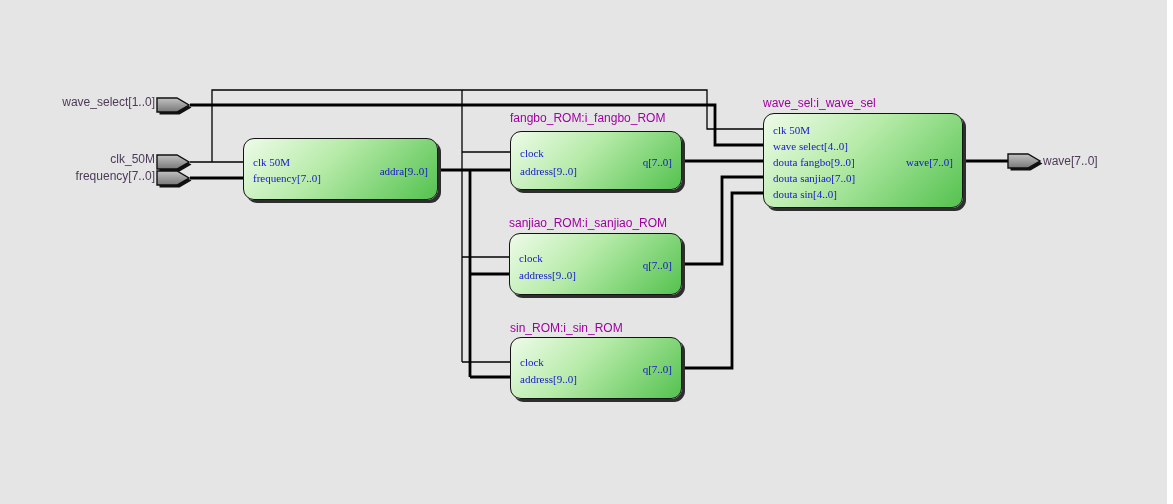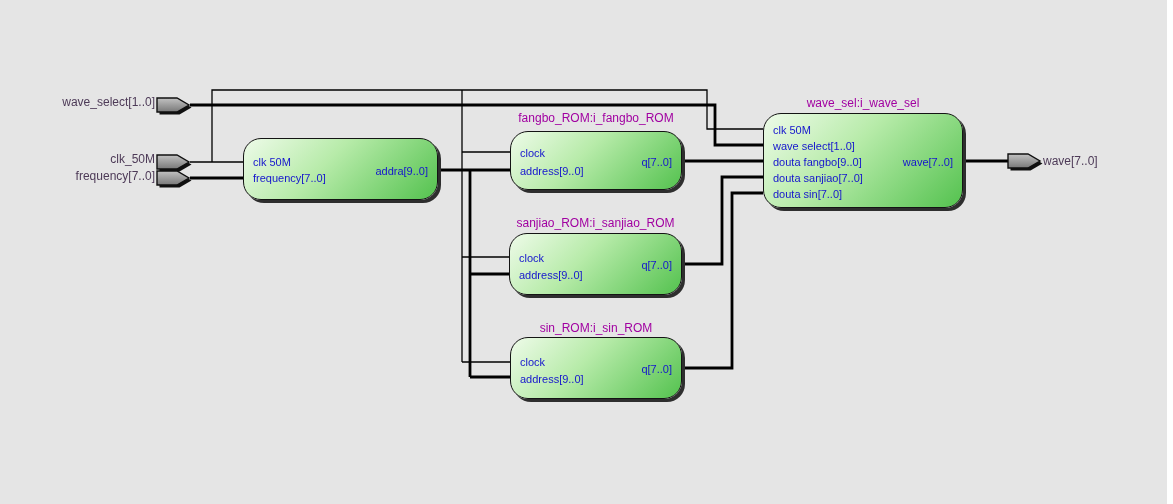--- a/index.html
+++ b/index.html
@@ -7,27 +7,28 @@
     position:relative;width:1167px;height:504px;background:#e5e5e5;overflow:hidden;
     font-family:"Liberation Sans","DejaVu Sans",sans-serif;
   }
   svg.wirelayer{position:absolute;left:0;top:0;}
   .w1{fill:none;stroke:#000;stroke-width:1.3px;}
   .w3{fill:none;stroke:#000;stroke-width:2.8px;}
   .block{
     position:absolute;
     background:linear-gradient(135deg,#eefbe9 0%,#b7eba9 42%,#54c24f 100%);
     border:1.4px solid #141414;
-    border-radius:18px;
+    border-radius:11px;
     box-shadow:3px 3px 0 #2e2e2e;
     box-sizing:border-box;
+    font-family:Liberation Serif, serif;
   }
   .block-title{
     position:absolute;height:14px;line-height:14px;
-    font-size:12px;color:#a100a1;text-align:center;white-space:nowrap;
+    font-size:12px;color:#a100a1;text-align:left;white-space:nowrap;
   }
   .port{
     position:absolute;height:14px;line-height:14px;
     font-size:11px;color:#1515cd;white-space:nowrap;
   }
   .port.l{left:9px;}
   .port.r{right:9px;text-align:right;}
   .pin-label{
     position:absolute;height:14px;line-height:14px;
     font-size:12px;color:#4d3a57;white-space:nowrap;
@@ -133,20 +134,20 @@
   </div>
 
   <div class="block" style="left:510px;top:337px;width:172px;height:62px;">
     <span class="port l" style="top:17px;">clock</span>
     <span class="port l" style="top:34px;">address[9..0]</span>
     <span class="port r" style="top:24px;">q[7..0]</span>
   </div>
 
   <div class="block" style="left:763px;top:113px;width:200px;height:95px;">
     <span class="port l" style="top:9px;">clk 50M</span>
-    <span class="port l" style="top:25px;">wave select[1..0]</span>
+    <span class="port l" style="top:25px;">wave select[4..0]</span>
     <span class="port l" style="top:41px;">douta fangbo[9..0]</span>
     <span class="port l" style="top:57px;">douta sanjiao[7..0]</span>
-    <span class="port l" style="top:73px;">douta sin[7..0]</span>
+    <span class="port l" style="top:73px;">douta sin[4..0]</span>
     <span class="port r" style="top:41px;">wave[7..0]</span>
   </div>
 
 </div>
 
 </body></html>

